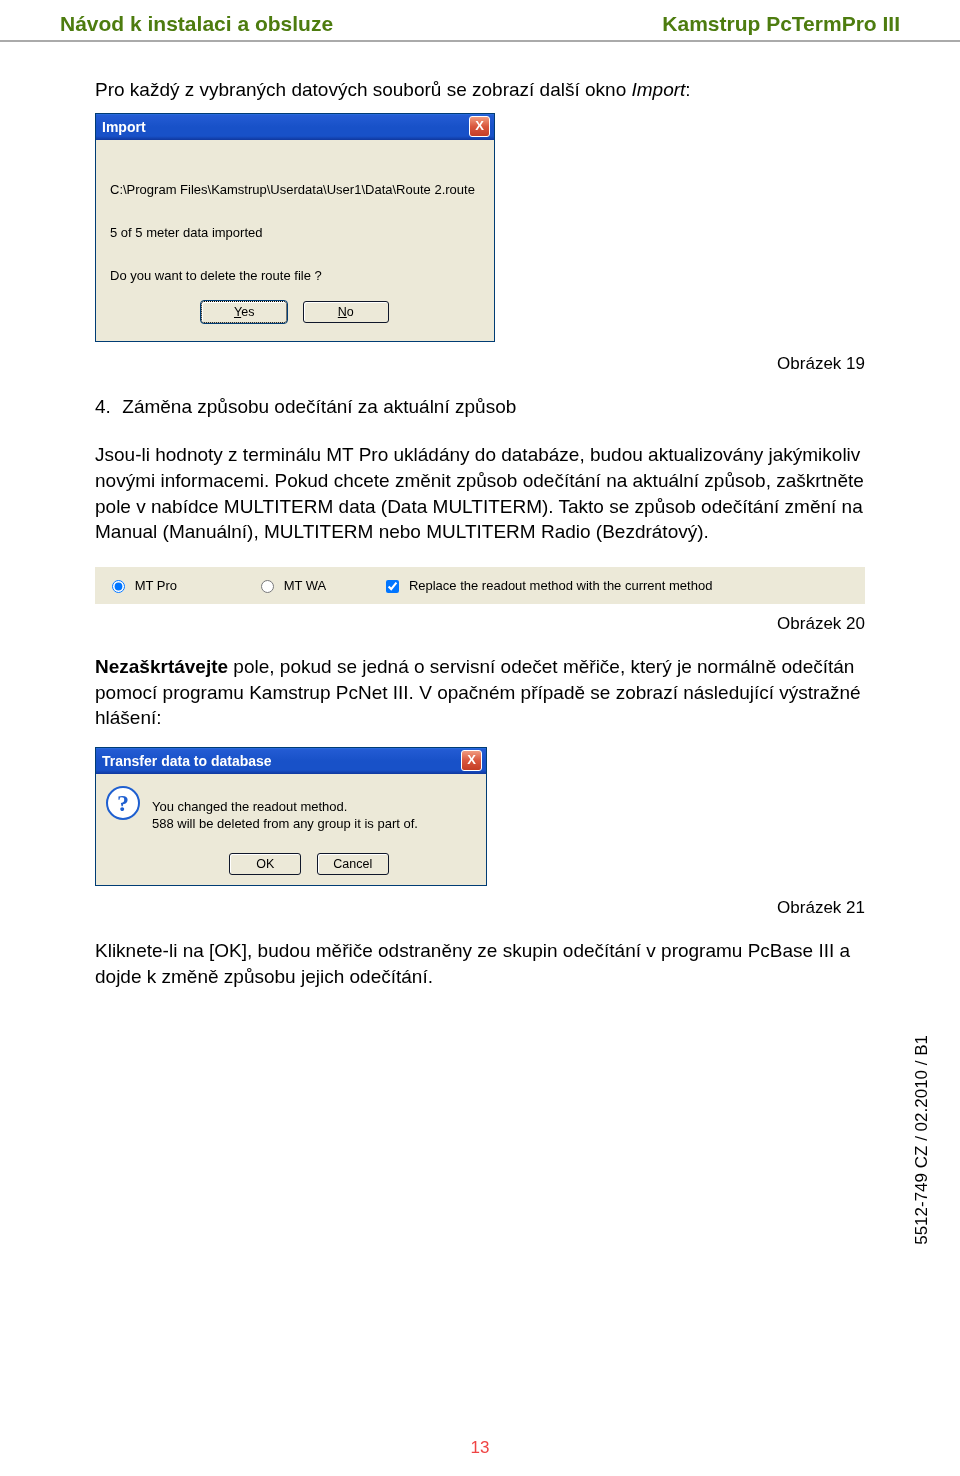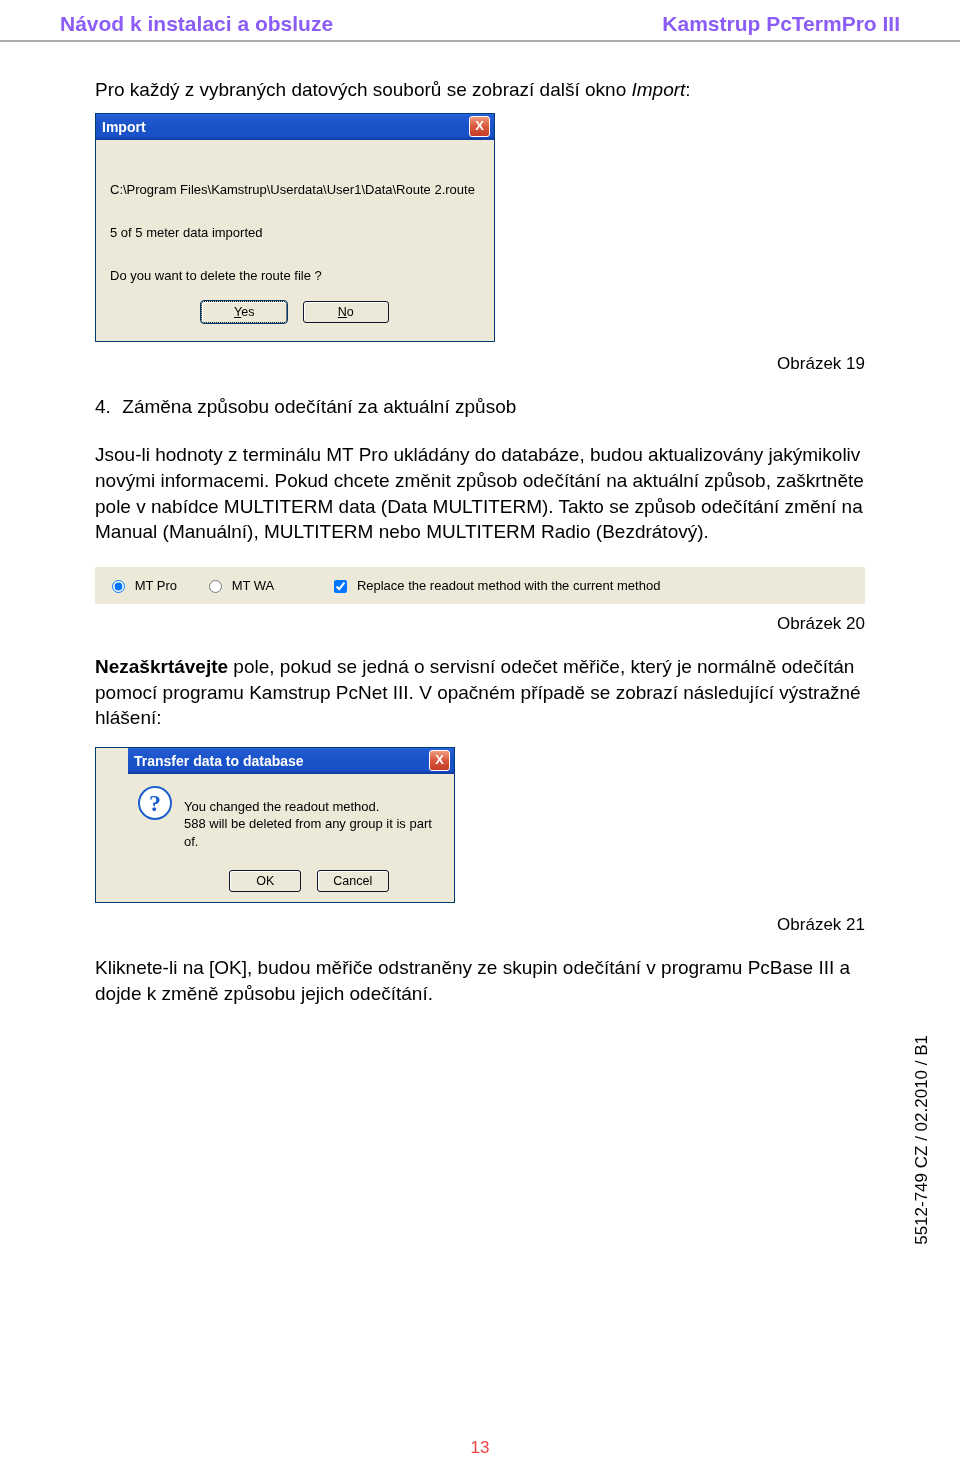--- a/index.html
+++ b/index.html
@@ -10,21 +10,21 @@
     font-family: Arial, Helvetica, sans-serif;
     font-size: 19px;
     color: #000;
     position: relative;
   }
   .header {
     display: flex;
     justify-content: space-between;
     padding: 12px 60px 4px 60px;
     border-bottom: 2px solid #aaa;
-    color: #8b5cf6;
+    color: #4d7c0f;
     font-weight: bold;
     font-size: 21px;
   }
   .content {
     padding: 35px 95px 0 95px;
   }
   .para {
     margin-bottom: 10px;
     line-height: 1.35;
   }
@@ -113,26 +113,26 @@
     background: #ece9d8;
     padding: 10px 16px;
     font-family: Tahoma, sans-serif;
     font-size: 13px;
     display: flex;
     align-items: center;
     gap: 60px;
     margin-bottom: 10px;
     border: 1px solid #ece9d8;
   }
-  .opt-panel .radio-grp { display: flex; gap: 32px; align-items: center; }
+  .opt-panel .radio-grp { display: flex; gap: 84px; align-items: center; }
   .opt-panel input[type="radio"],
   .opt-panel input[type="checkbox"] { margin-right: 6px; vertical-align: middle; }
 
   
-  .xp-dialog.transfer { width: 360px; padding-left: 32px; }
+  .xp-dialog.transfer { width: 392px; }
   .xp-body-transfer {
     padding: 12px 10px 14px 10px;
     display: flex;
     align-items: flex-start;
     gap: 12px;
   }
   .q-icon {
     width: 34px; height: 34px;
     border: 2.5px solid #1e5fd0;
     border-radius: 50%;

